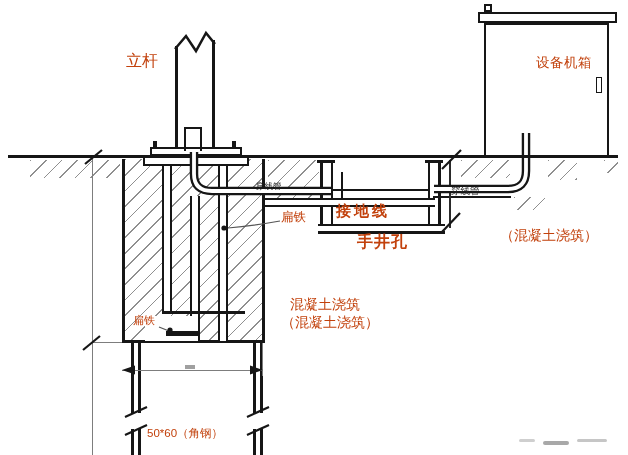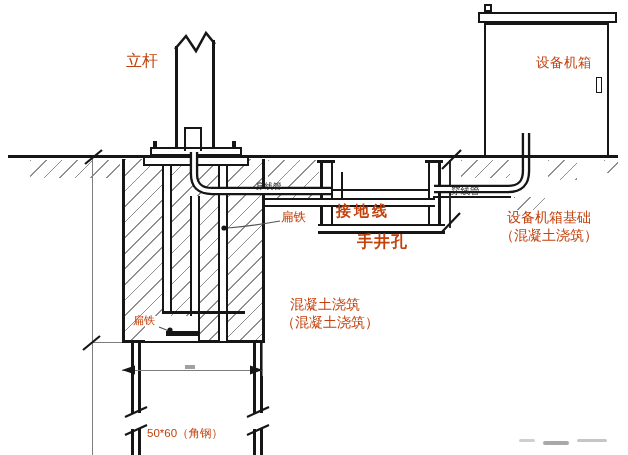--- a/index.html
+++ b/index.html
@@ -118,21 +118,20 @@
 
   <div class="ln" style="left:513px;top:155px;width:26px;height:3px;"></div>
 
   <div class="lbl" style="left:126px;top:52px;font-size:16px;">立杆</div>
   <div class="lbl" style="left:536px;top:55px;font-size:13.5px;letter-spacing:.5px;">设备机箱</div>
   <div class="lbl" style="left:336px;top:170px;font-size:15px;font-weight:600;letter-spacing:3px;margin-top:32px;">接地线</div>
   <div class="lbl tiny" style="left:256px;top:182px;font-size:8.5px;">穿线管</div>
   <div class="lbl tiny" style="left:451px;top:186px;font-size:9.5px;">穿线管</div>
   <div class="lbl" style="left:281px;top:210px;font-size:12.5px;">扁铁</div>
   <div class="lbl" style="left:357px;top:233px;font-size:16px;font-weight:bold;letter-spacing:1px;">手井孔</div>
-  <div class="lbl" style="left:507px;top:209px;font-size:14px;">设备机箱基础</div>
   <div class="lbl" style="left:500px;top:227px;font-size:14px;">（混凝土浇筑）</div>
   <div class="lbl" style="left:290px;top:296px;font-size:14px;">混凝土浇筑</div>
   <div class="lbl" style="left:281px;top:314px;font-size:14px;">（混凝土浇筑）</div>
   <div class="lbl" style="left:133px;top:314px;font-size:11px;">扁铁</div>
   <div class="lbl" style="left:147px;top:427px;font-size:11.5px;">50*60（角钢）</div>
 
   <div class="wm" style="left:519px;top:439px;width:16px;height:3px;background:#cfcfcf;"></div>
   <div class="wm" style="left:543px;top:441px;width:26px;height:4px;background:#a8a8a8;"></div>
   <div class="wm" style="left:577px;top:439px;width:30px;height:3px;background:#c6c6c6;"></div>
 

